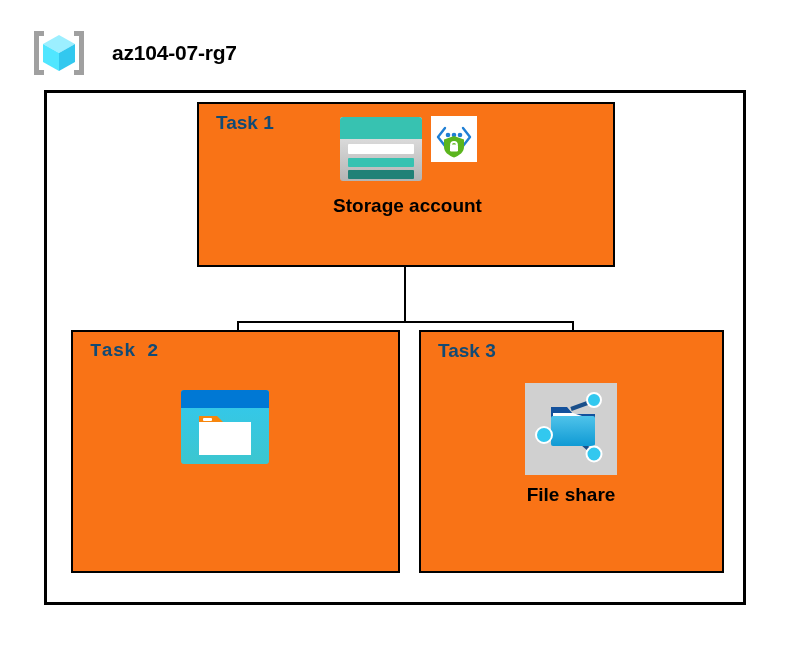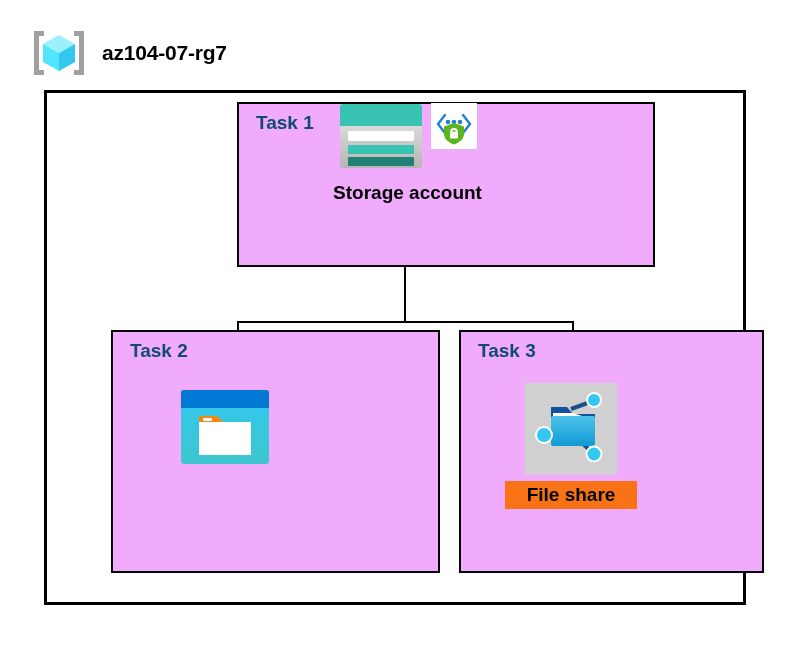--- a/index.html
+++ b/index.html
@@ -15,21 +15,21 @@
     overflow: hidden;
   }
 
   
   #rg-header {
     position: absolute;
     left: 30px;
     top: 27px;
     display: flex;
     align-items: center;
-    gap: 14px;
+    gap: 24px;
   }
   #rg-icon { width: 58px; height: 52px; display: block; }
   #rg-title {
     font-size: 21px;
     font-weight: bold;
     color: #000000;
     letter-spacing: -0.2px;
     white-space: nowrap;
   }
 
@@ -41,27 +41,26 @@
     width: 702px;
     height: 515px;
     border: 3px solid #000000;
     box-sizing: border-box;
     background: transparent;
   }
 
   
   .task-box {
     position: absolute;
-    background: #f0abfc;
+    background: #f97316;
     border: 2px solid #000000;
     box-sizing: border-box;
-    margin-left: 40px;
   }
   #task1-box { left: 197px; top: 102px; width: 418px; height: 165px; }
-  #task2-box { left: 71px;  top: 330px; width: 329px; height: 243px; }
+  #task2-box { left: 71px;  top: 330px; width: 329px; height: 243px; font-family: Liberation Mono, monospace; }
   #task3-box { left: 419px; top: 330px; width: 305px; height: 243px; }
 
   .task-label {
     position: absolute;
     left: 17px;
     top: 8px;
     font-size: 19px;
     font-weight: bold;
     color: #114a75;
     white-space: nowrap;
@@ -81,21 +80,21 @@
     white-space: nowrap;
     margin-top: 6px;
     padding: 3px 22px;
   }
   .highlighted .node-caption { background: #f97316; }
 
   .icon-wrap { display: flex; align-items: flex-start; }
   .icon-bg-gray { background: #d0d0d0; padding: 6px 8px; }
 
   
-  #node-storage { left: 255px; top: 103px; width: 305px; }
+  #node-storage { left: 255px; top: 116px; width: 305px; }
   #node-blob    { left: 120px; top: 388px; width: 210px; }
   #node-fileshare { left: 460px; top: 383px; width: 222px; }
 
   
   .connector {
     position: absolute;
     background: #000000;
   }
   
   #conn-stem    { left: 404px; top: 238px; width: 2px; height: 85px; }

